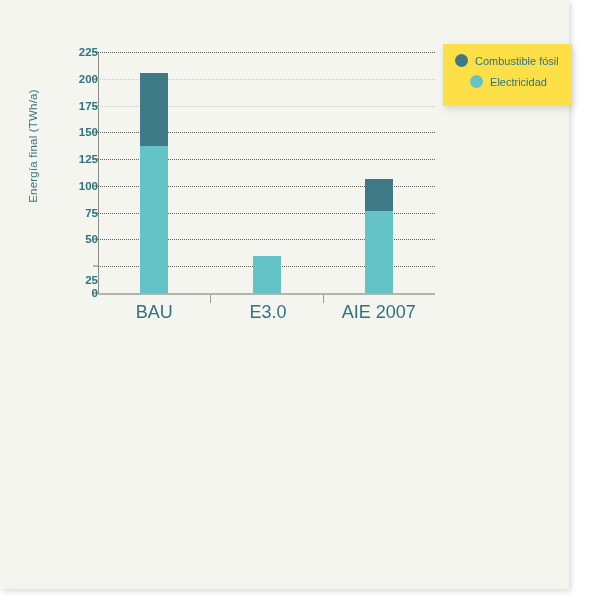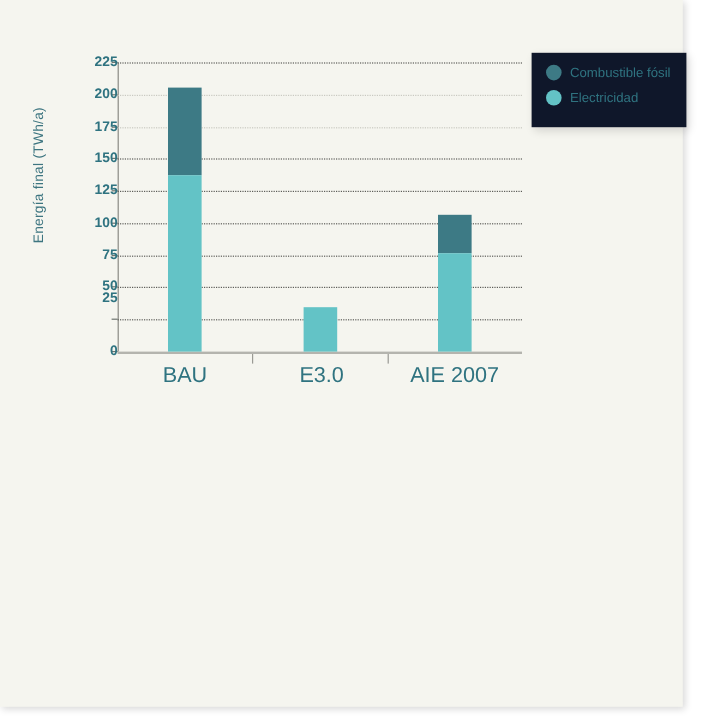--- a/index.html
+++ b/index.html
@@ -126,30 +126,30 @@
   .seg.electric{ background: #63c3c6; }
 
   
   #legend {
     position: absolute;
     left: 443px;
     top: 44px;
     width: 129px;
     padding: 10px 10px 10px 12px;
     box-sizing: border-box;
-    background: #0f172a;
+    background: #fde047;
     box-shadow: 2px 3px 7px rgba(0,0,0,0.13);
   }
   .legend-row {
     display: flex;
     align-items: center;
     margin-bottom: 8px;
     white-space: nowrap;
   }
-  .legend-row:last-child { margin-bottom: 8px; }
+  .legend-row:last-child { margin-bottom: 8px; justify-content: center; }
   .legend-swatch {
     width: 13px;
     height: 13px;
     border-radius: 50%;
     margin-right: 7px;
     flex: 0 0 auto;
   }
   .legend-swatch.fossil   { background: #3d7a85; }
   .legend-swatch.electric { background: #63c3c6; }
   .legend-text {
@@ -178,21 +178,21 @@
     <div id="ylabel">Energía final (TWh/a)</div>
 
     <div id="plot">
       <div class="axis-y"></div>
       <div class="axis-x"></div>
       <div id="grid-container">
           <div class="ytick-mark" style="top: 241px;"></div>
           <div class="ytick-label" style="top: 241px;">0</div>
           <div class="gridline" style="top: 214.222px;"></div>
           <div class="ytick-mark" style="top: 214.222px;"></div>
-          <div class="ytick-label" style="top: 197px;">25</div>
+          <div class="ytick-label" style="top: 228px;">25</div>
           <div class="gridline" style="top: 187.444px;"></div>
           <div class="ytick-mark" style="top: 187.444px;"></div>
           <div class="ytick-label" style="top: 187.444px;">50</div>
           <div class="gridline" style="top: 160.667px;"></div>
           <div class="ytick-mark" style="top: 160.667px;"></div>
           <div class="ytick-label" style="top: 160.667px;">75</div>
           <div class="gridline" style="top: 133.889px;"></div>
           <div class="ytick-mark" style="top: 133.889px;"></div>
           <div class="ytick-label" style="top: 133.889px;">100</div>
           <div class="gridline" style="top: 107.111px;"></div>

